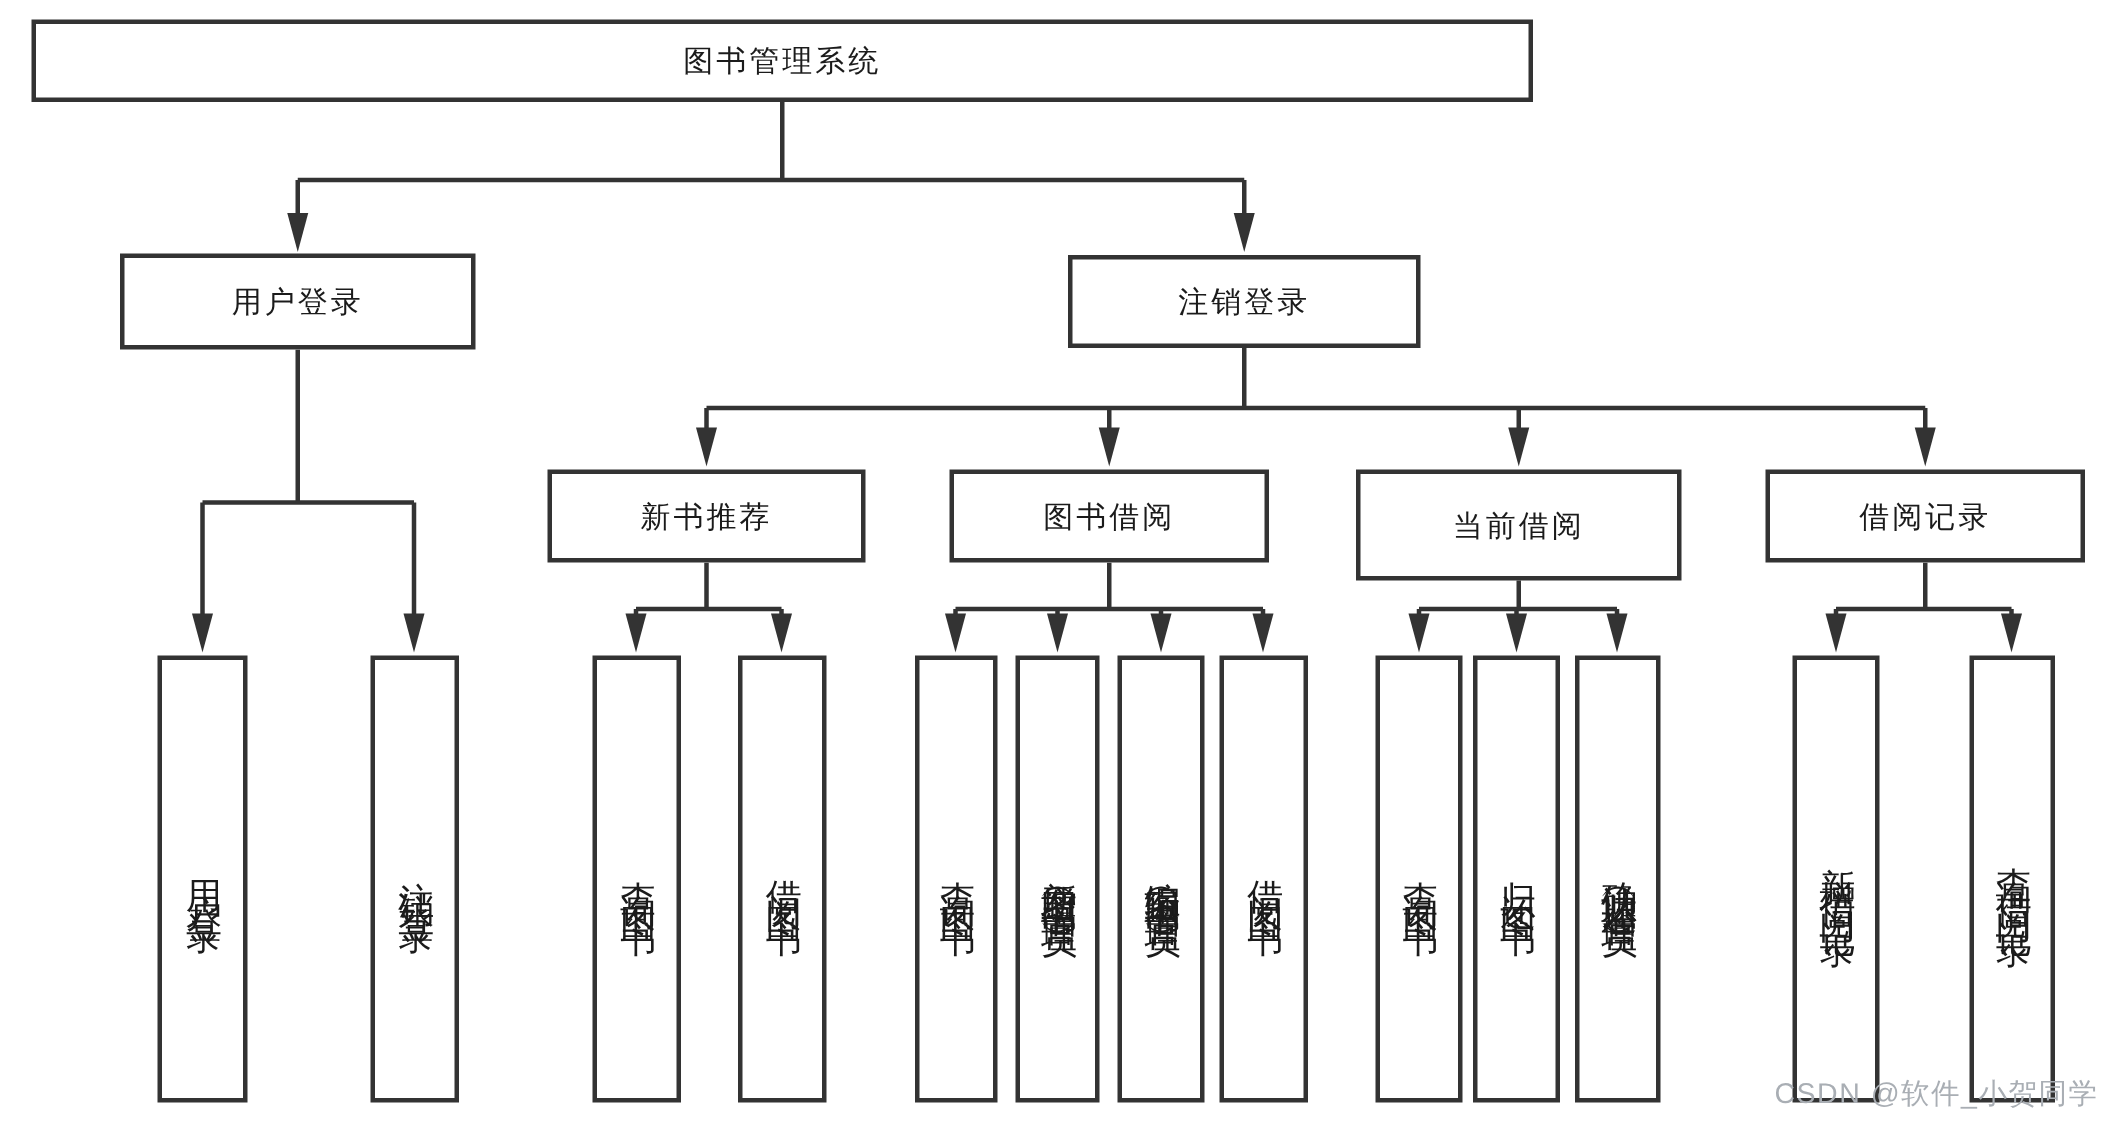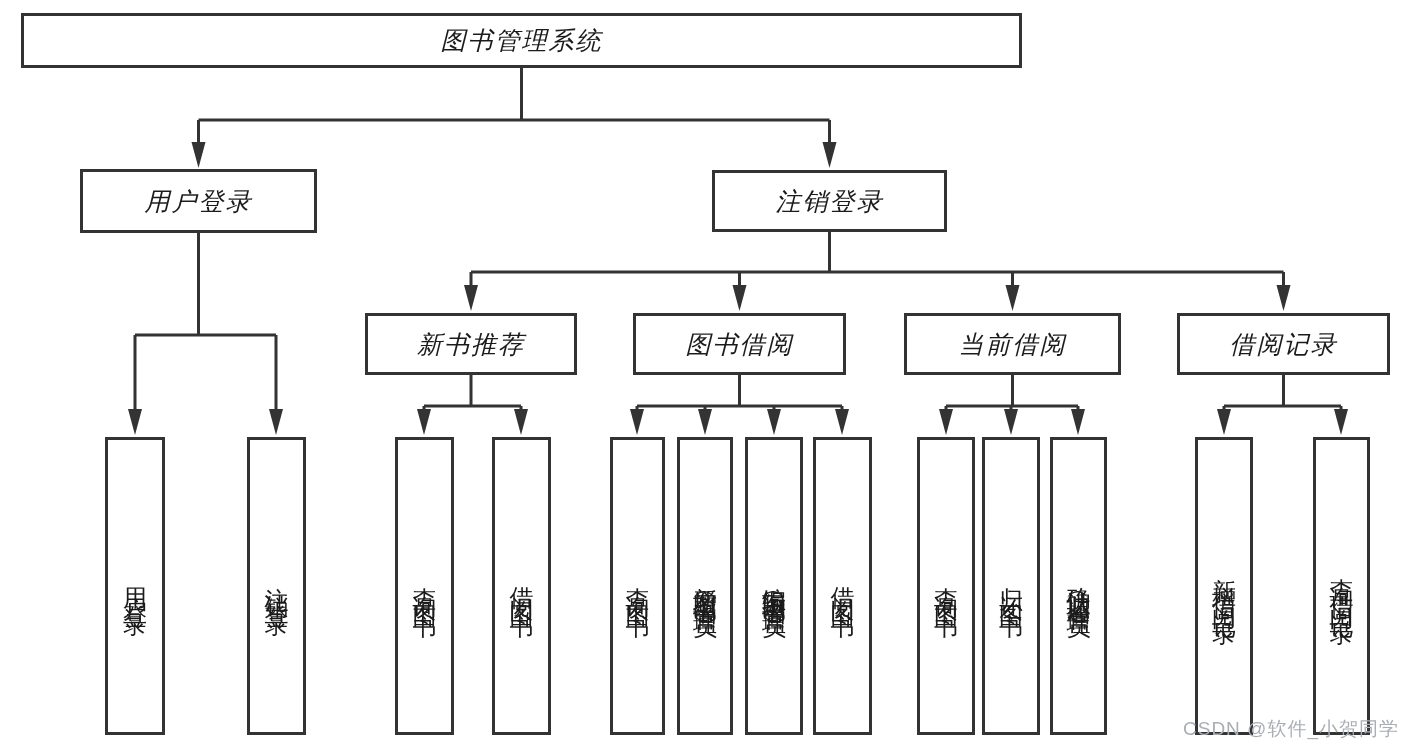--- a/index.html
+++ b/index.html
@@ -7,21 +7,21 @@
     position:relative; width:1405px; height:747px; background:#ffffff;
     font-family:"Liberation Sans","DejaVu Sans",sans-serif; overflow:hidden;
   }
   svg.wires { position:absolute; left:0; top:0; width:1405px; height:747px; }
   .node {
     position:absolute; box-sizing:border-box;
     border:3px solid #333333; background:#ffffff;
     display:flex; align-items:center; justify-content:center;
     color:#1b1b1b;
   }
-  .node.h span { font-size:25px; letter-spacing:2px; white-space:nowrap;font-style:italic; }
+  .node.h span { font-size:20px; letter-spacing:2px; white-space:nowrap; }
   .node.v span {
     writing-mode:vertical-rl; text-orientation:mixed;
     font-size:24px; line-height:1;
   }
   .ls4  { letter-spacing:9px; }
   .ls6  { letter-spacing:9px; }
   .ls10 { letter-spacing:4px; }
   .watermark {
     position:absolute; left:1183px; top:716px;
     font-size:19px; color:#a9aeb4; white-space:nowrap;
@@ -83,21 +83,21 @@
   <div class="node h" style="left:712px;top:170px;width:235px;height:62px">
     <span>注销登录</span>
   </div>
 
   <div class="node h" style="left:365px;top:313px;width:212px;height:62px">
     <span>新书推荐</span>
   </div>
   <div class="node h" style="left:633px;top:313px;width:213px;height:62px">
     <span>图书借阅</span>
   </div>
-  <div class="node h" style="left:904px;top:313px;width:217px;height:62px">
+  <div class="node h" style="left:904px;top:313px;width:217px;height:74px">
     <span>当前借阅</span>
   </div>
   <div class="node h" style="left:1177px;top:313px;width:213px;height:62px">
     <span>借阅记录</span>
   </div>
 
   <div class="node v" style="left:105px;top:437px;width:60px;height:298px">
     <span class="ls4">用户登录</span>
   </div>
   <div class="node v" style="left:247px;top:437px;width:59px;height:298px">

